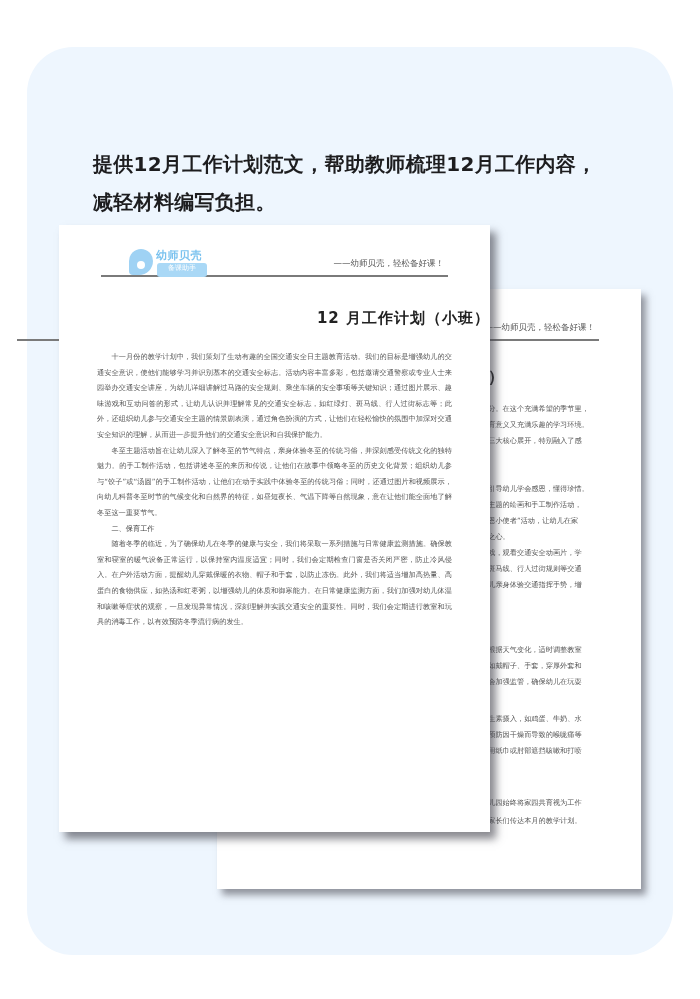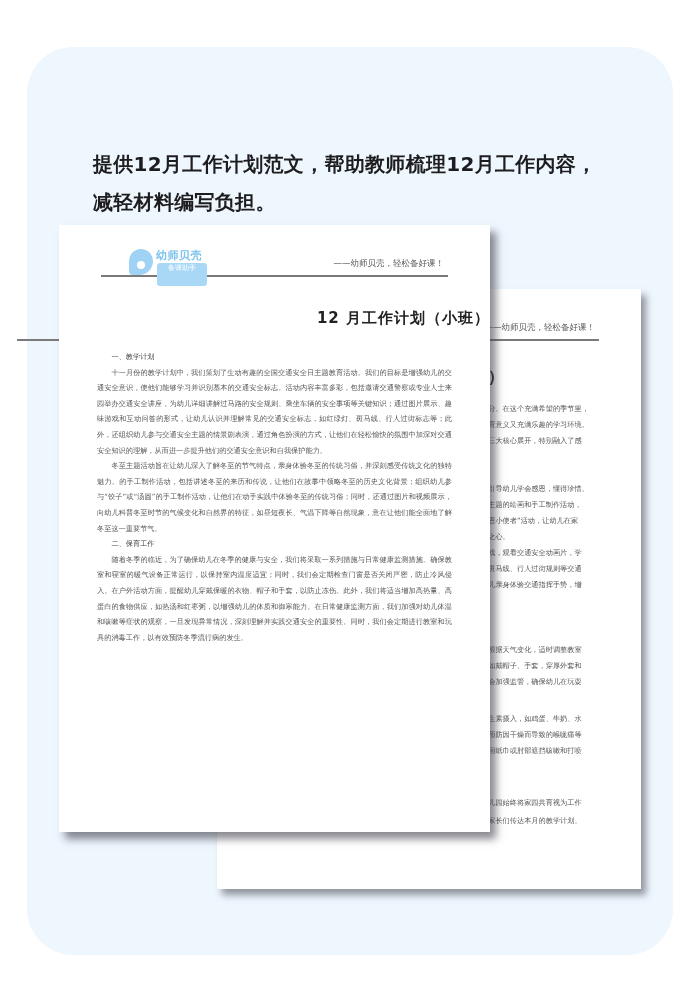--- a/index.html
+++ b/index.html
@@ -16,21 +16,21 @@
                box-shadow: 5px 6px 7px rgba(70,70,80,0.55); }
   .page.front { left:59px; top:225px; width:431px; height:607px;
                box-shadow: 6px 7px 8px rgba(60,60,70,0.6); }
 
   .pg-head { position:absolute; left:42px; right:42px; top:12px; height:38px; border-bottom:2px solid #7a7a7a; }
   .logo { position:absolute; left:28px; top:3px; width:82px; height:30px;margin-top:7px; }
   .logo .hand { position:absolute; left:0; top:2px; width:24px; height:26px; border-radius:12px 12px 14px 4px;
                 background:#9fd2f4; }
   .logo .hand:after { content:""; position:absolute; left:8px; top:12px; width:8px; height:8px; border-radius:50%; background:#ffffff; }
   .logo .name { position:absolute; left:27px; top:1px; font-size:11px; font-weight:bold; color:#7cc3ef; letter-spacing:0.5px; white-space:nowrap; }
-  .logo .sub { position:absolute; left:28px; top:16px; width:50px; height:23px; background:#a9d8f6; border-radius:3px;
+  .logo .sub { position:absolute; left:28px; top:16px; width:50px; height:14px; background:#a9d8f6; border-radius:3px;
                font-size:7px; line-height:11px; color:#fff; text-align:center; white-space:nowrap; }
   .slogan { position:absolute; right:4px; bottom:5px; font-size:8.5px; color:#555; white-space:nowrap;margin-left:30px; }
 
   .doc-title { position:absolute; left:0; right:0; top:84px; text-align:right; font-size:15px; font-weight:bold; color:#222; letter-spacing:1px; }
   .body { position:absolute; left:38px; right:38px; top:124px; font-size:7.2px; line-height:15.6px; color:#555; filter:blur(0.25px); }
   .body p { margin:0; text-indent:2em; text-align:justify; }
   .body h4 { margin:0; font-size:7.2px; font-weight:normal; text-indent:2em; color:#444; }
 
   
   .back .pg-head { left:-200px; right:42px; }
@@ -79,19 +79,18 @@
   <div class="pg-head">
     <div class="logo">
       <span class="hand"></span>
       <span class="name">幼师贝壳</span>
       <span class="sub">备课助手</span>
     </div>
     <span class="slogan">——幼师贝壳，轻松备好课！</span>
   </div>
   <div class="doc-title">12 月工作计划（小班）</div>
   <div class="body" id="front-body">
-      <h4>一、教学计划</h4>
       <p>十一月份的教学计划中，我们策划了生动有趣的全国交通安全日主题教育活动。我们的目标是增强幼儿的交通安全意识，使他们能够学习并识别基本的交通安全标志。活动内容丰富多彩，包括邀请交通警察或专业人士来园举办交通安全讲座，为幼儿详细讲解过马路的安全规则、乘坐车辆的安全事项等关键知识；通过图片展示、趣味游戏和互动问答的形式，让幼儿认识并理解常见的交通安全标志，如红绿灯、斑马线、行人过街标志等；此外，还组织幼儿参与交通安全主题的情景剧表演，通过角色扮演的方式，让他们在轻松愉快的氛围中加深对交通安全知识的理解，从而进一步提升他们的交通安全意识和自我保护能力。</p>
       <p>冬至主题活动旨在让幼儿深入了解冬至的节气特点，亲身体验冬至的传统习俗，并深刻感受传统文化的独特魅力。的手工制作活动，包括讲述冬至的来历和传说，让他们在故事中领略冬至的历史文化背景；组织幼儿参与“饺子”或“汤圆”的手工制作活动，让他们在动手实践中体验冬至的传统习俗；同时，还通过图片和视频展示，向幼儿科普冬至时节的气候变化和自然界的特征，如昼短夜长、气温下降等自然现象，意在让他们能全面地了解冬至这一重要节气。</p>
       <h4>二、保育工作</h4>
       <p>随着冬季的临近，为了确保幼儿在冬季的健康与安全，我们将采取一系列措施与日常健康监测措施。确保教室和寝室的暖气设备正常运行，以保持室内温度适宜；同时，我们会定期检查门窗是否关闭严密，防止冷风侵入。在户外活动方面，提醒幼儿穿戴保暖的衣物、帽子和手套，以防止冻伤。此外，我们将适当增加高热量、高蛋白的食物供应，如热汤和红枣粥，以增强幼儿的体质和御寒能力。在日常健康监测方面，我们加强对幼儿体温和咳嗽等症状的观察，一旦发现异常情况，深刻理解并实践交通安全的重要性。同时，我们会定期进行教室和玩具的消毒工作，以有效预防冬季流行病的发生。</p>
     </div>
 </div>
 
 </body></html>

